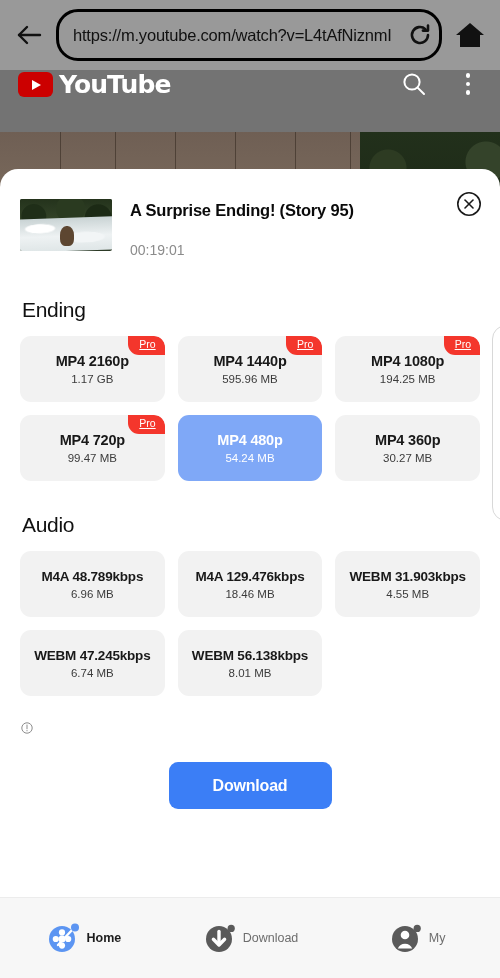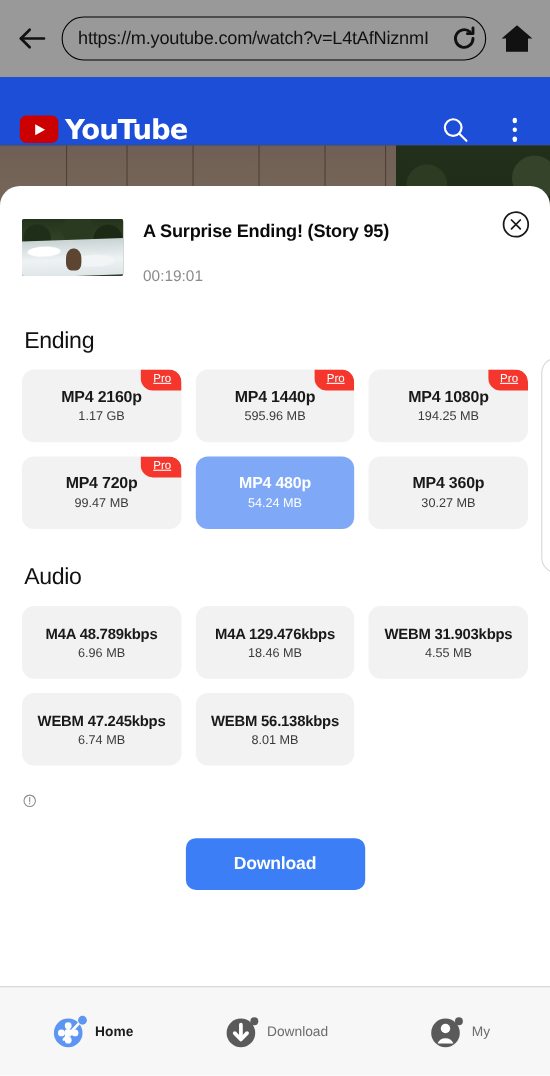--- a/index.html
+++ b/index.html
@@ -31,22 +31,22 @@
     padding: 0 14px;
     gap: 12px;
   }
   .back-arrow {
     width: 30px; height: 30px;
     flex: 0 0 30px;
     display: flex; align-items: center; justify-content: center;
   }
   .url-field {
     flex: 1 1 auto;
-    height: 40px;
-    border: 1px solid #000000;
+    height: 52px;
+    border: 3px solid #000000;
     border-radius: 22px;
     display: flex;
     align-items: center;
     padding: 0 6px 0 14px;
     overflow: hidden;
     background: transparent;
   }
   .url-text {
     flex: 1 1 auto;
     font-size: 16.5px;
@@ -71,23 +71,23 @@
   .yt-page {
     position: absolute;
     top: 70px; left: 0;
     width: 500px; height: 828px;
     background: #0f0f0f;
     overflow: hidden;
   }
   .yt-header {
     height: 62px;
     display: flex;
-    align-items: flex-end;
+    align-items: flex-start;
     padding: 0 18px;
-    background: #1d4ed8;
+    background: #737373;
   }
   .yt-logo {
     display: flex;
     align-items: center;
     gap: 6px;
     flex: 1 1 auto;
   }
   .yt-play {
     width: 35px; height: 25px;
     background: #cc0000;

